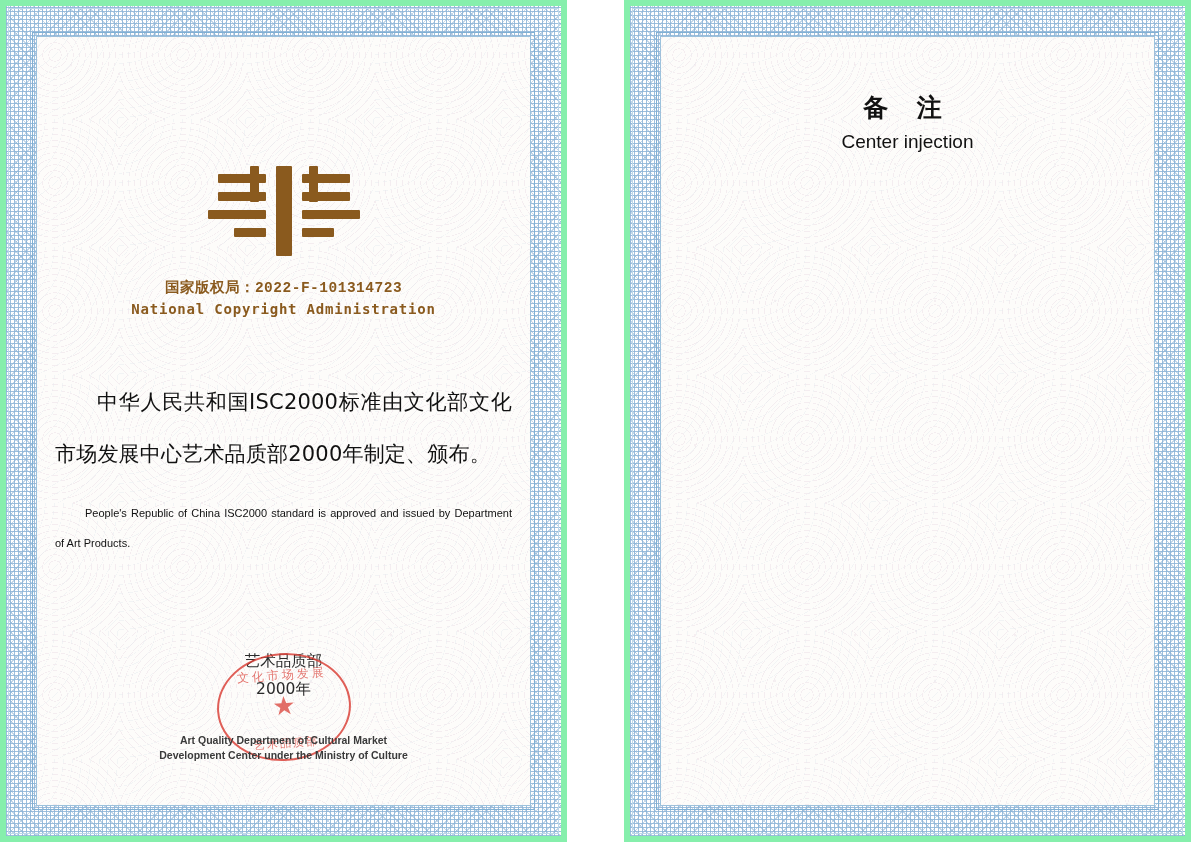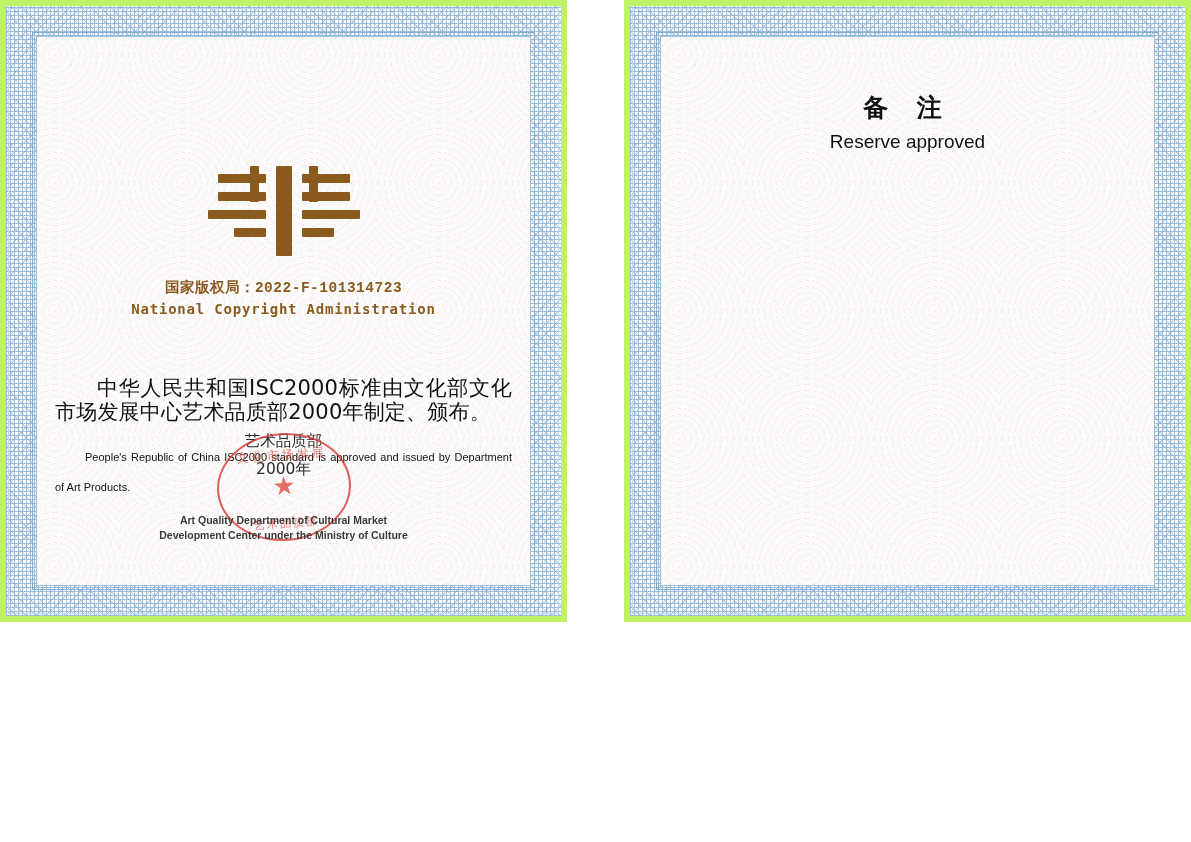--- a/index.html
+++ b/index.html
@@ -18,22 +18,22 @@
     position: relative;
     width: 1191px;
     height: 842px;
     display: flex;
   }
 
   
   .page {
     position: relative;
     width: 567px;
-    height: 622px;
-    background: #bef264;
+    height: 842px;
+    background: #86efac;
     flex: 0 0 auto;
   }
   .page.left  { margin-left: 0px; }
   .page.right { margin-left: 57px; }
 
   
   .border-outer {
     position: absolute;
     left: 6px; top: 6px; right: 6px; bottom: 6px;
     background:
@@ -138,21 +138,21 @@
 
   .body-block {
     position: absolute;
     left: 24px;
     right: 24px;
     top: 345px;
   }
   .para-cn {
     font-family: "DejaVu Sans", sans-serif;
     font-size: 21px;
-    line-height: 24px;
+    line-height: 52px;
     color: #111111;
     text-align: justify;
     text-align-last: left;
     text-indent: 42px;
     margin: 0;
     letter-spacing: 0.2px;
   }
   .para-en {
     font-family: "Liberation Sans", sans-serif;
     font-size: 11px;
@@ -328,17 +328,17 @@
   <div class="page right">
     <div class="border-outer">
       <div class="border-line-b"></div>
       <div class="border-line-a"></div>
       <div class="border-inner-mask"></div>
     </div>
     <div class="watermark-field"></div>
 
     <div class="content">
       <div class="note-title">备 注</div>
-      <div class="note-sub">Reserve approved</div>
+      <div class="note-sub">Center injection</div>
     </div>
   </div>
 
 </div>
 
 </body></html>

